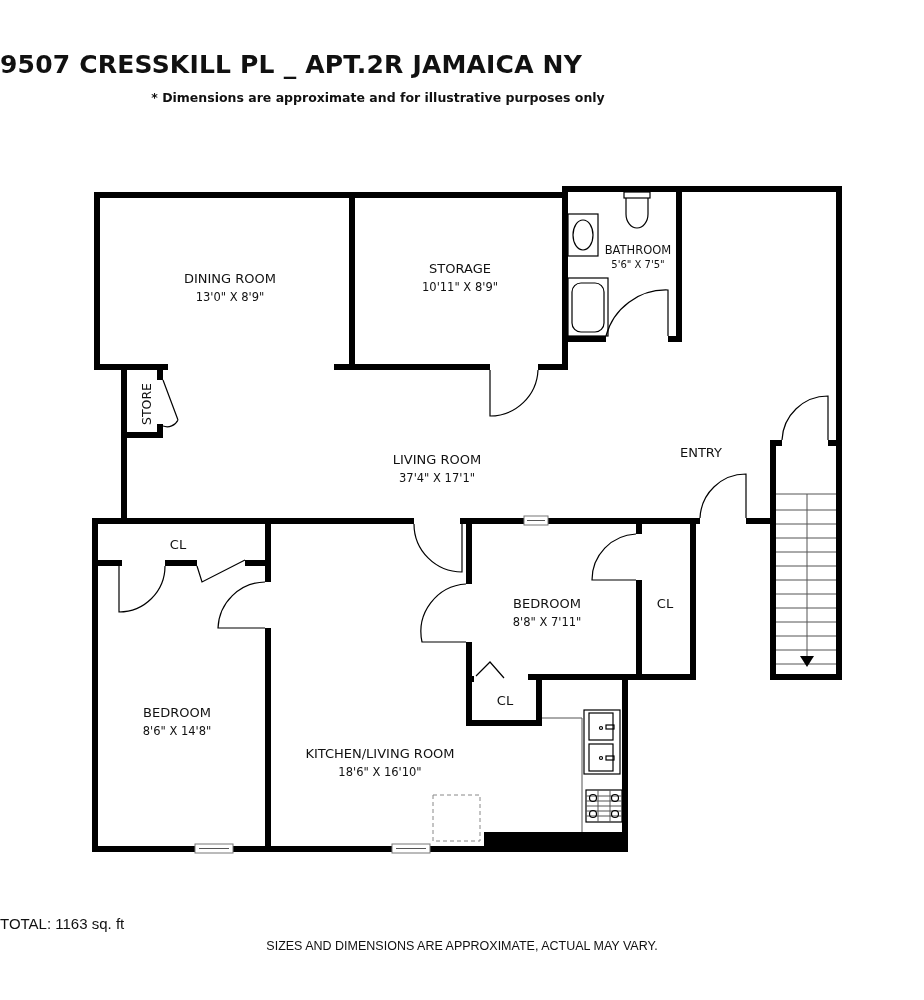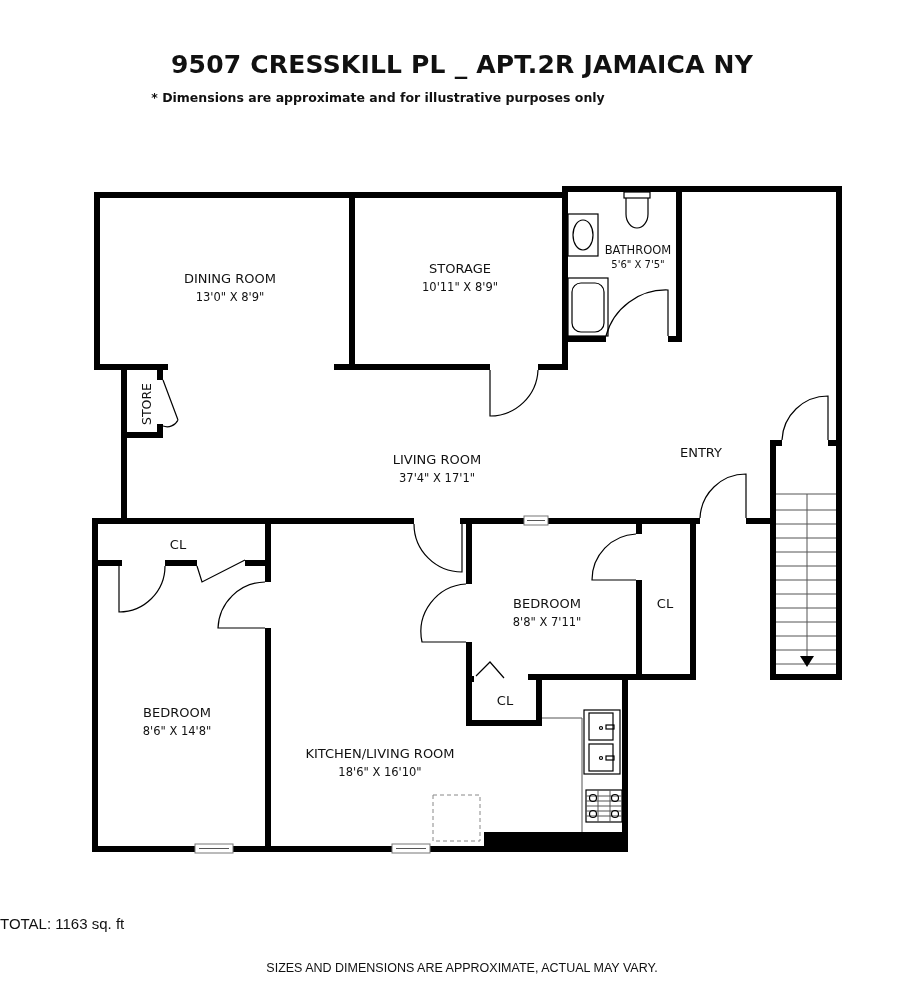--- a/index.html
+++ b/index.html
@@ -1,26 +1,26 @@
 <!DOCTYPE html>
 <html><head>
 <meta charset="utf-8">
 <style>
   html, body { margin: 0; padding: 0; background: #ffffff; }
   body { width: 924px; height: 1000px; position: relative; overflow: hidden;
          font-family: "DejaVu Sans", sans-serif; color: #111; }
-  .title { position: absolute; left: 0; top: 50px; width: 924px; text-align: center;
+  .title { position: absolute; left: 0; top: 50px; width: 924px; 
            font-family: "DejaVu Sans", sans-serif; font-weight: bold; font-size: 25px;
            letter-spacing: 0.2px; color: #111; }
   .subtitle { position: absolute; left: 0; top: 90px; width: 756px; text-align: center;
               font-family: "DejaVu Sans", sans-serif; font-weight: bold; font-size: 12.5px; color: #111; }
   .total { position: absolute; left: 0; top: 915px; width: 924px; 
            font-family: "Liberation Sans", sans-serif; font-size: 15px; color: #111; }
   .disclaimer { position: absolute; left: 0; top: 939px; width: 924px; text-align: center;
-                font-family: "Liberation Sans", sans-serif; font-size: 12.5px; color: #111; margin-top: 22px; }
+                font-family: "Liberation Sans", sans-serif; font-size: 12.5px; color: #111; }
   svg.plan { position: absolute; left: 0; top: 0; }
   .wall { fill: #000; }
   .thin { fill: none; stroke: #000; stroke-width: 1.2; }
   .thin-g { fill: none; stroke: #555; stroke-width: 1; }
   .dash { fill: none; stroke: #888; stroke-width: 1; stroke-dasharray: 4 3; }
   .win { fill: #fff; stroke: #777; stroke-width: 1; }
   .rlabel { font-family: "DejaVu Sans", sans-serif; font-size: 13px; fill: #111; text-anchor: middle; }
   .rdim { font-family: "DejaVu Sans", sans-serif; font-size: 11.5px; fill: #111; text-anchor: middle; }
 </style>
 </head>

